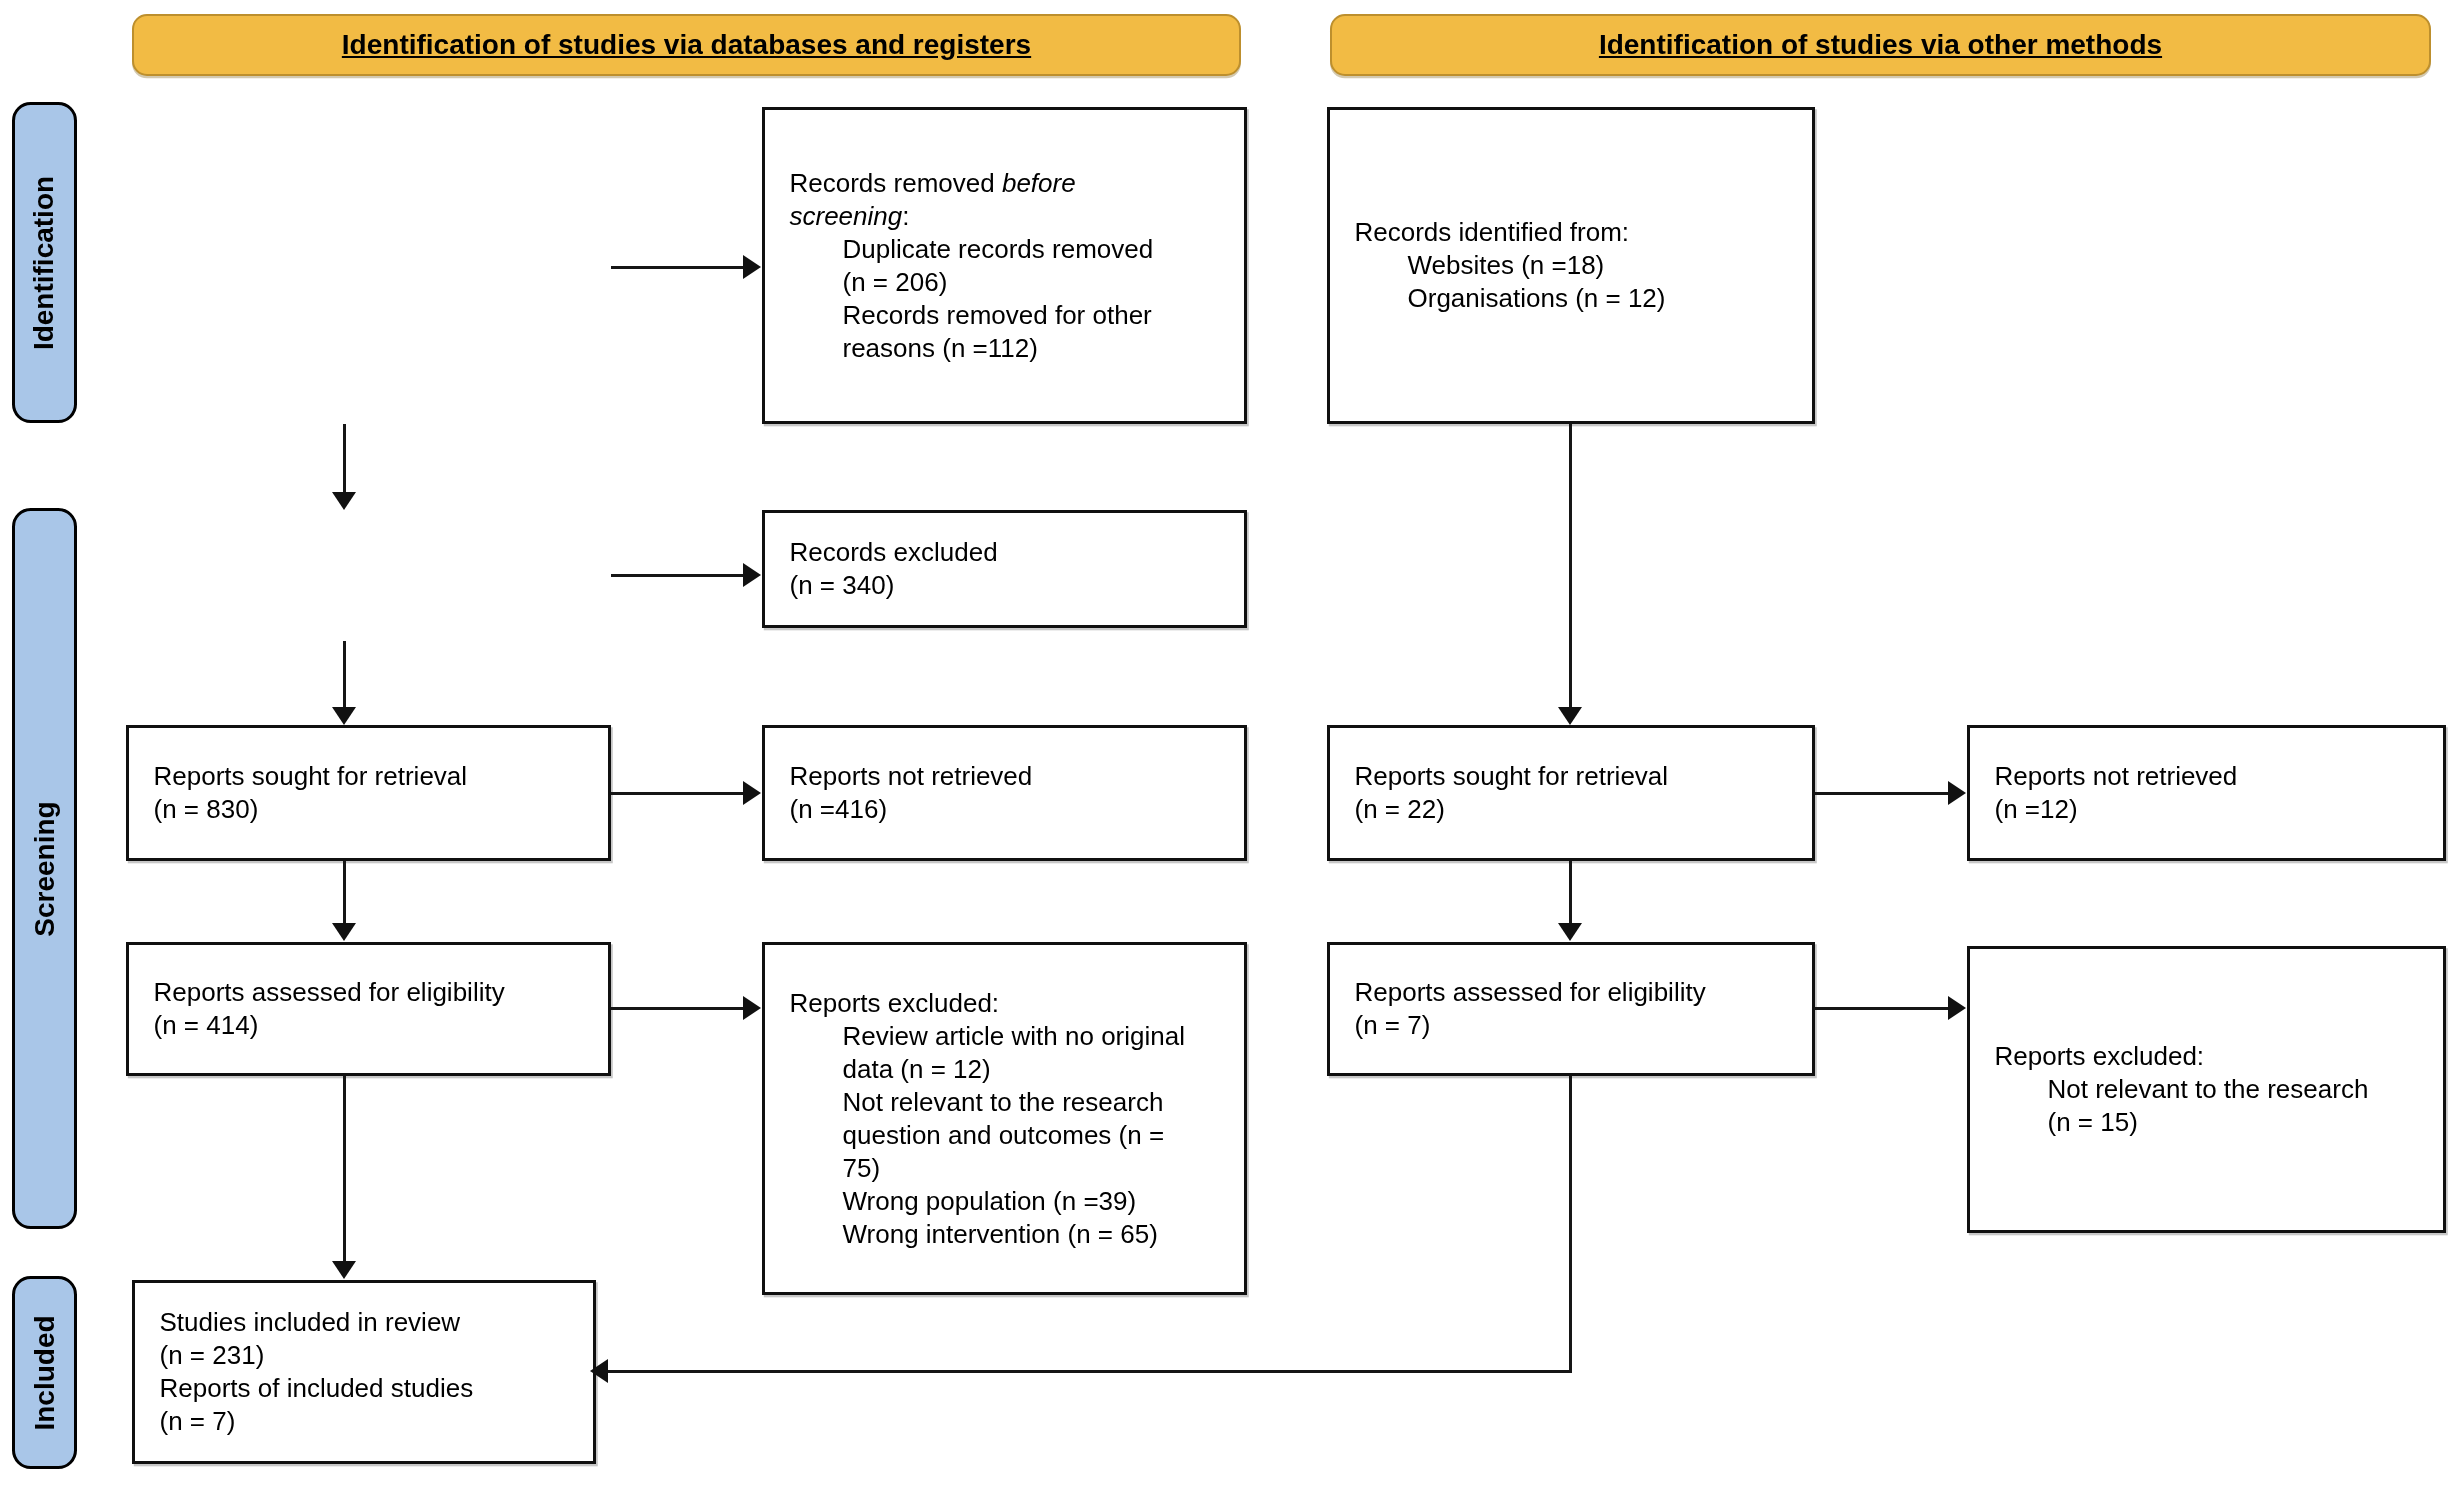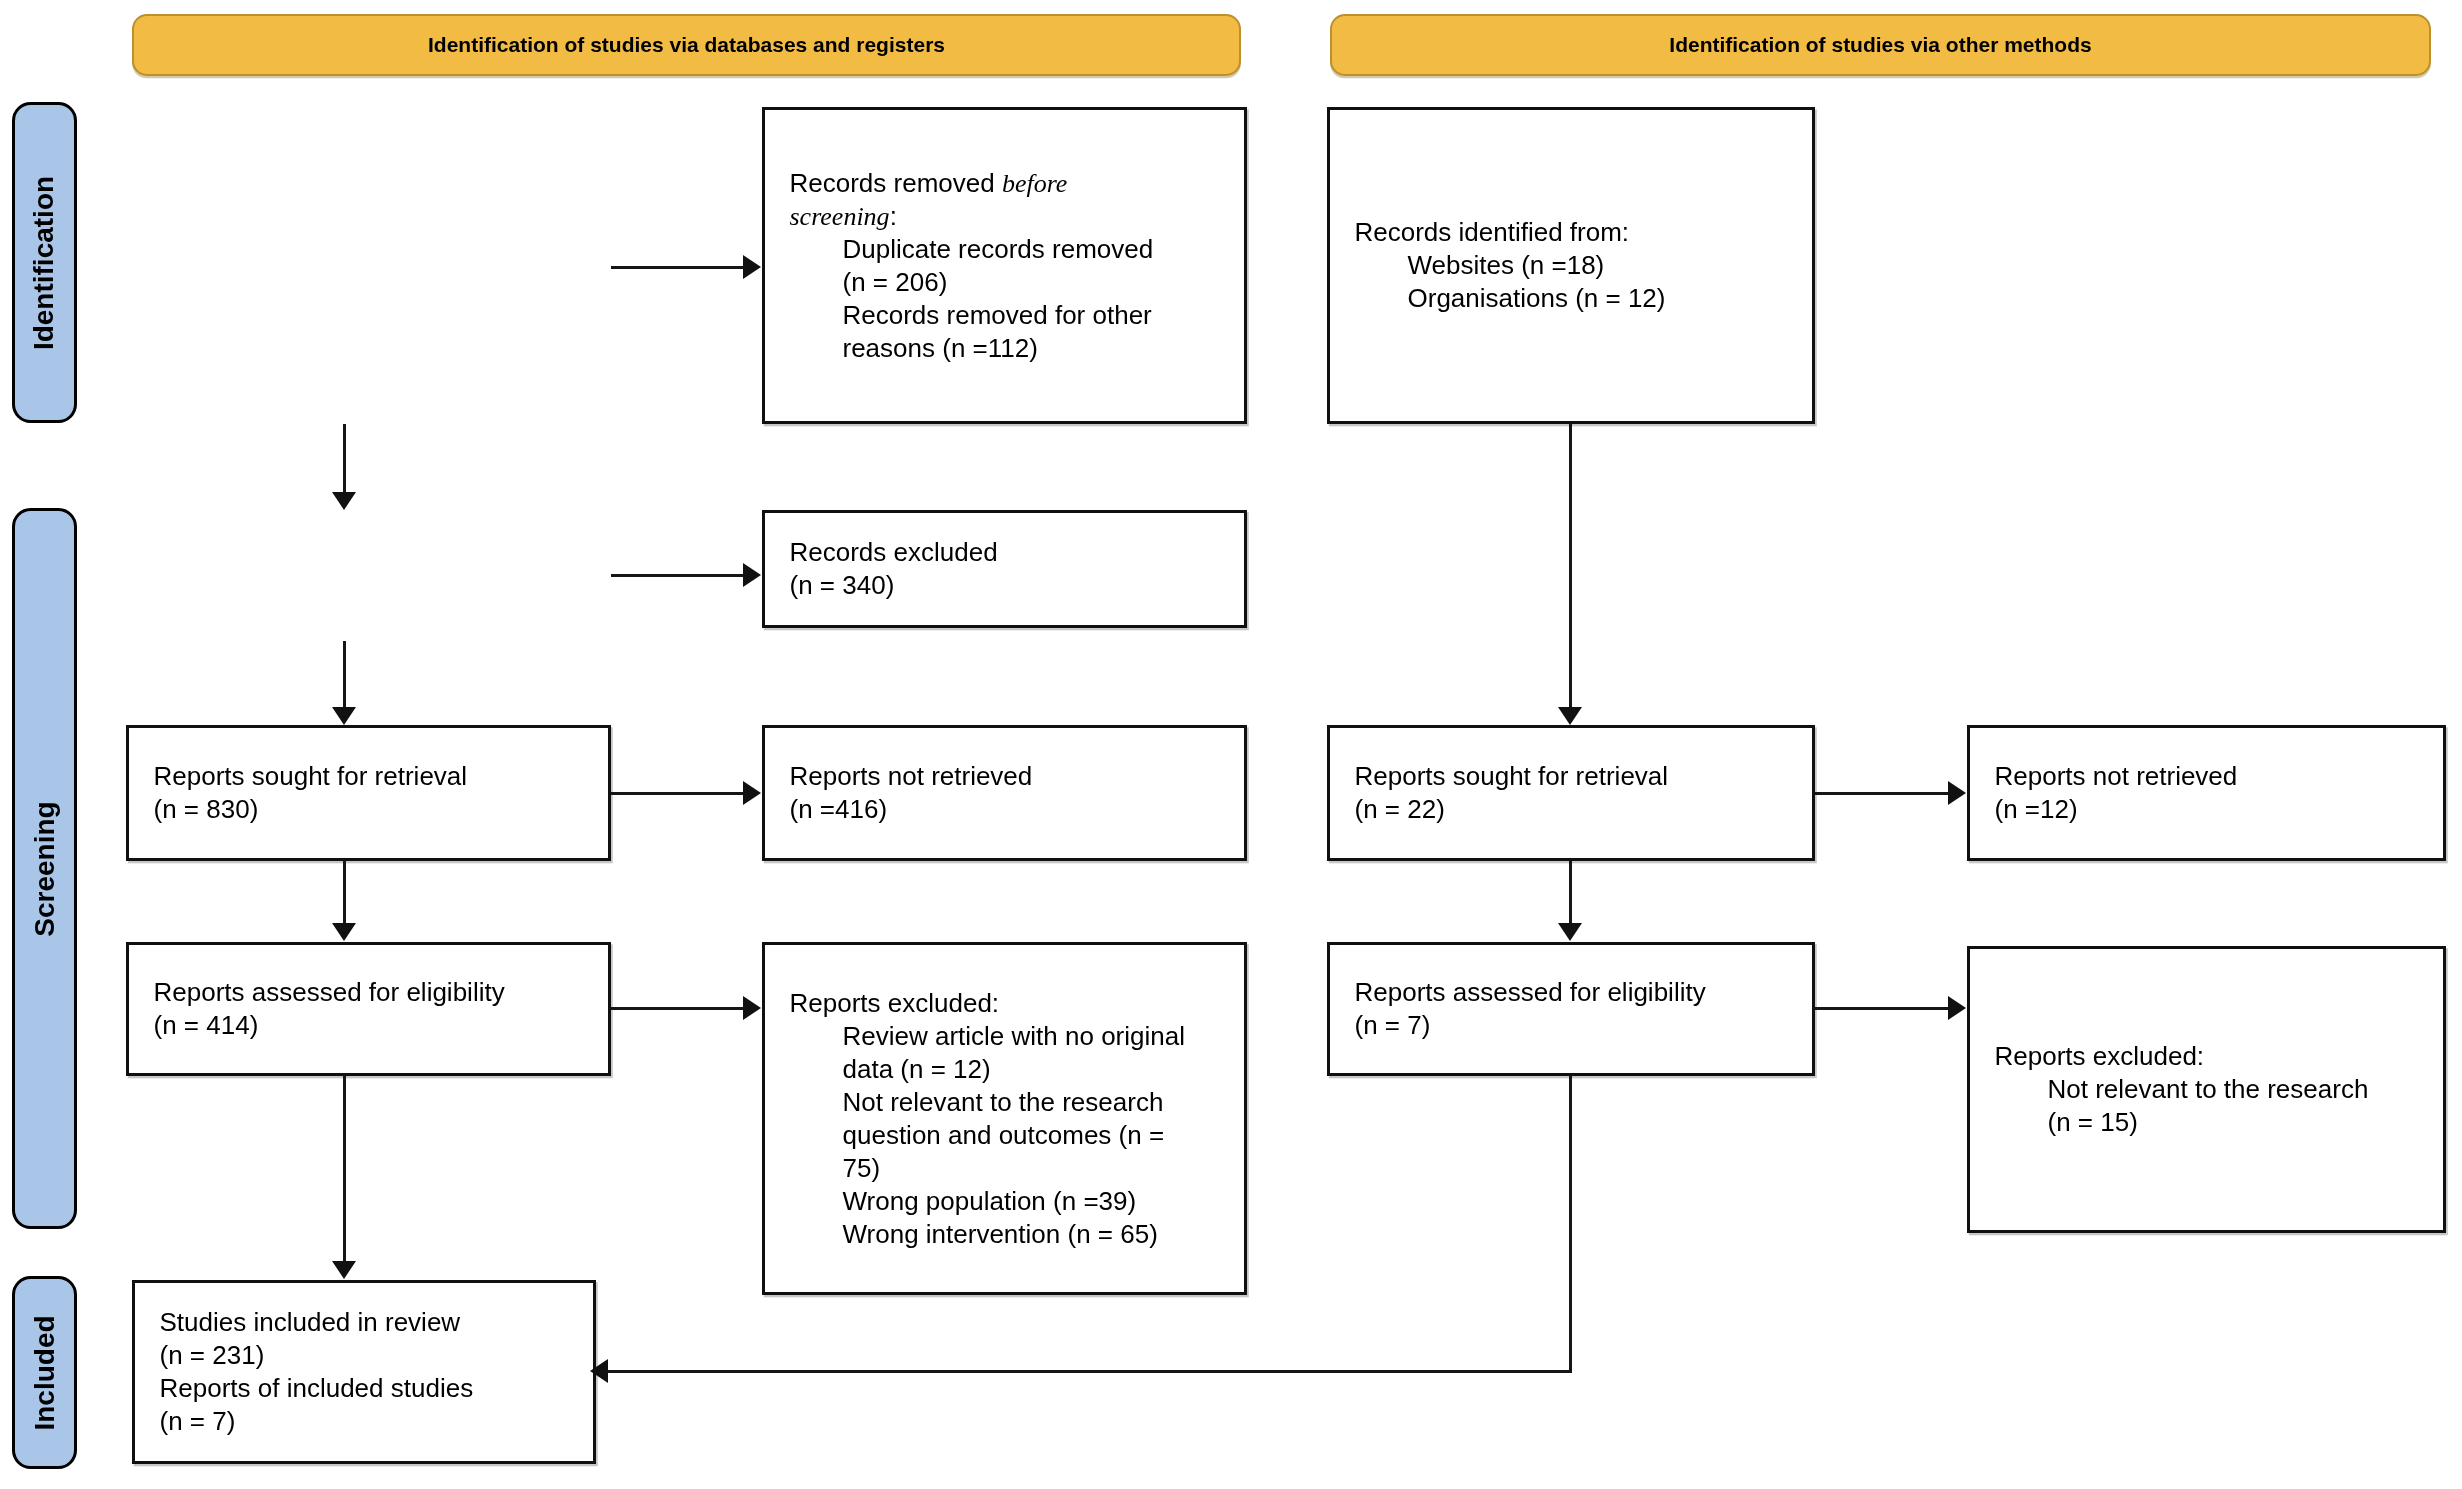--- a/index.html
+++ b/index.html
@@ -2,33 +2,33 @@
 <html style="font-size:9.3px"><head>
 <meta charset="utf-8">
 <style>
   html,body{margin:0;padding:0;background:#fff;}
   #canvas{position:relative;width:2462px;height:1489px;background:#ffffff;
           font-family:"Liberation Sans", sans-serif;color:#000;overflow:hidden;}
 
   .banner{position:absolute;background:#F2BB44;border:2.9px solid #BD8F2D;border-radius:15px;
           display:flex;align-items:center;justify-content:center;box-sizing:border-box;
           box-shadow:0 2.3px 0 rgba(130,100,30,.35);}
-  .banner span{font-weight:bold;font-size:21px;}
+  .banner span{font-weight:bold;font-size:28px;text-decoration:underline;}
 
   .stagebar{position:absolute;background:#A9C6E8;border:3.5px solid #000;border-radius:18.7px;
             display:flex;align-items:center;justify-content:center;box-sizing:border-box;}
   .stagebar .slbl{transform:rotate(-90deg);white-space:nowrap;font-weight:bold;font-size:28px;}
 
   .box{position:absolute;background:#fff;border:3.5px solid #101010;box-sizing:border-box;
        display:flex;flex-direction:column;justify-content:center;
        padding:10.5px 14px 10.5px 24.5px;font-size:26px;line-height:33px;
        box-shadow:1.8px 2.3px 0 rgba(130,130,130,.45);overflow:hidden;}
   .bline{white-space:nowrap;}
   .bline.ind{margin-left:53px;}
-  .it{font-style:italic;font-family:Liberation Serif, serif;}
+  .it{font-style:italic;}
 
   .vline{position:absolute;width:2.9px;background:#161616;}
   .hline{position:absolute;height:2.9px;background:#161616;}
   .ah{position:absolute;width:0;height:0;}
   .ah-down{border-left:12.3px solid transparent;border-right:12.3px solid transparent;border-top:18.7px solid #111;}
   .ah-right{border-top:12.3px solid transparent;border-bottom:12.3px solid transparent;border-left:18.7px solid #111;}
   .ah-left{border-top:12.3px solid transparent;border-bottom:12.3px solid transparent;border-right:18.7px solid #111;}
 </style>
 </head>
 <body>

